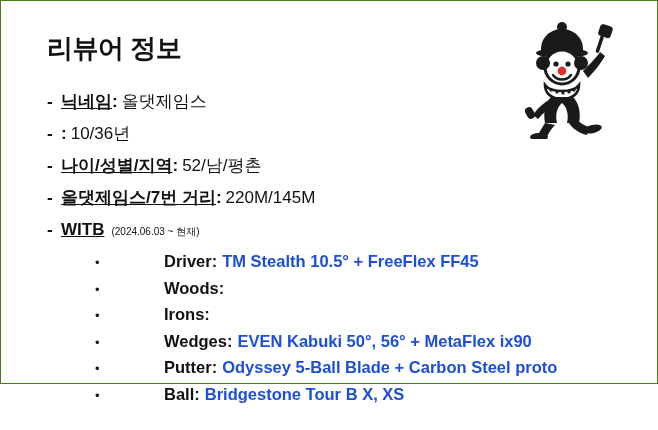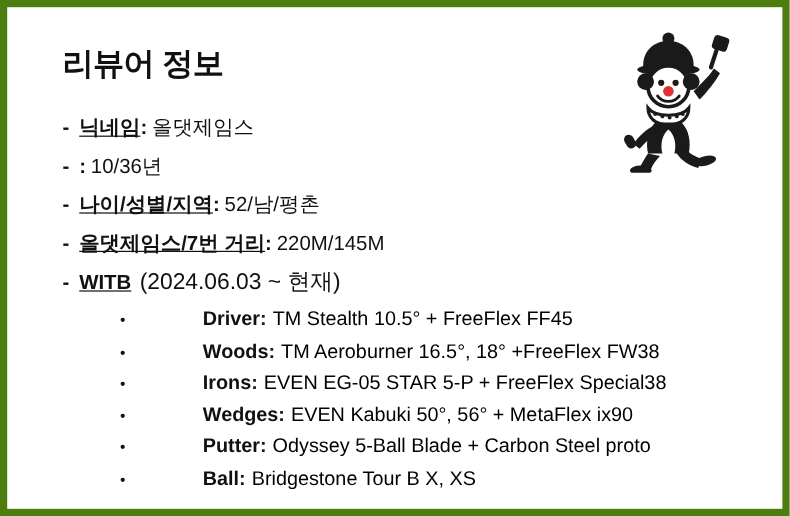--- a/index.html
+++ b/index.html
@@ -10,23 +10,23 @@
     width: 658px;
     height: 430px;
     background: #ffffff;
     font-family: "Liberation Sans", sans-serif;
     color: #1a1a1a;
     overflow: hidden;
   }
   .slide {
     position: relative;
     width: 658px;
-    height: 430px;
+    height: 384px;
     box-sizing: border-box;
-    border: 6px solid #4d7c0f;
+    border: 1px solid #4d7c0f;
     background: #ffffff;
   }
   .title {
     position: absolute;
     left: 46px;
     top: 30px;
     font-size: 26px;
     font-weight: bold;
     letter-spacing: -0.5px;
     color: #111111;
@@ -63,21 +63,21 @@
   .value {
     font-weight: normal;
     color: #111111;
     margin-left: 4px;
   }
   .witb-row {
     margin-bottom: 10px;
   }
   .witb-note {
     font-weight: normal;
-    font-size: 19px;
+    font-size: 10px;
     margin-left: 7px;
     color: #111111;
   }
   .clubs {
     position: absolute;
     left: 94px;
     top: 252px;
     width: 520px;
   }
   .club-row {
@@ -97,23 +97,23 @@
   }
   .club-label {
     font-weight: bold;
     color: #111111;
     margin-left: 36px;
   }
   .club-colon {
     font-weight: bold;
   }
   .club-value {
-    font-weight: normal;
+    font-weight: bold;
     margin-left: 5px;
-    color: #000000;
+    color: #1d4ed8;
     text-align: right;
   }
   .mascot {
     position: absolute;
     right: 22px;
     top: 18px;
     width: 130px;
     height: 120px;
   }
 </style>
@@ -167,28 +167,26 @@
       <span class="bullet">•</span>
       <span class="club-label">Driver</span>
       <span class="club-colon">:</span>
       <span class="club-value">TM Stealth 10.5° + FreeFlex FF45</span>
     </div>
 
     <div class="club-row">
       <span class="bullet">•</span>
       <span class="club-label">Woods</span>
       <span class="club-colon">:</span>
-      <span class="club-value">TM Aeroburner 16.5°, 18° +FreeFlex FW38</span>
     </div>
 
     <div class="club-row">
       <span class="bullet">•</span>
       <span class="club-label">Irons</span>
       <span class="club-colon">:</span>
-      <span class="club-value">EVEN EG-05 STAR 5-P + FreeFlex Special38</span>
     </div>
 
     <div class="club-row">
       <span class="bullet">•</span>
       <span class="club-label">Wedges</span>
       <span class="club-colon">:</span>
       <span class="club-value">EVEN Kabuki 50°, 56° + MetaFlex ix90</span>
     </div>
 
     <div class="club-row">

